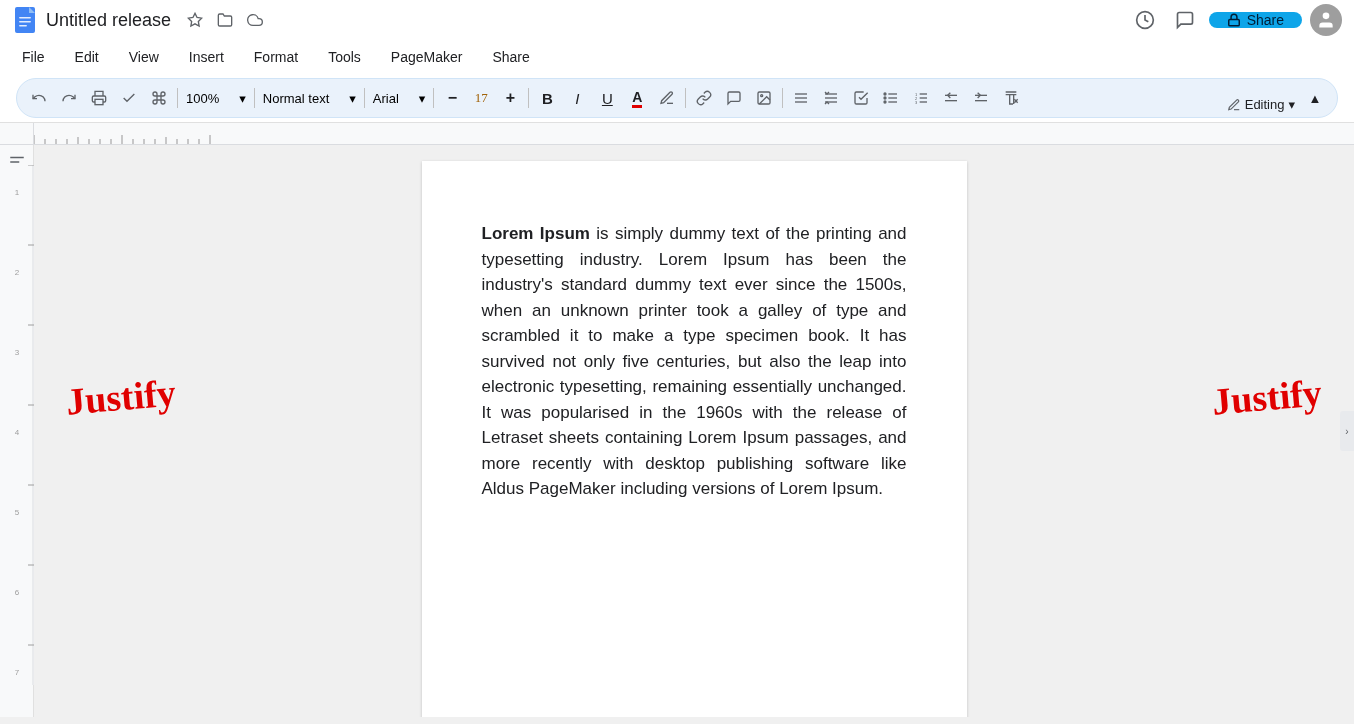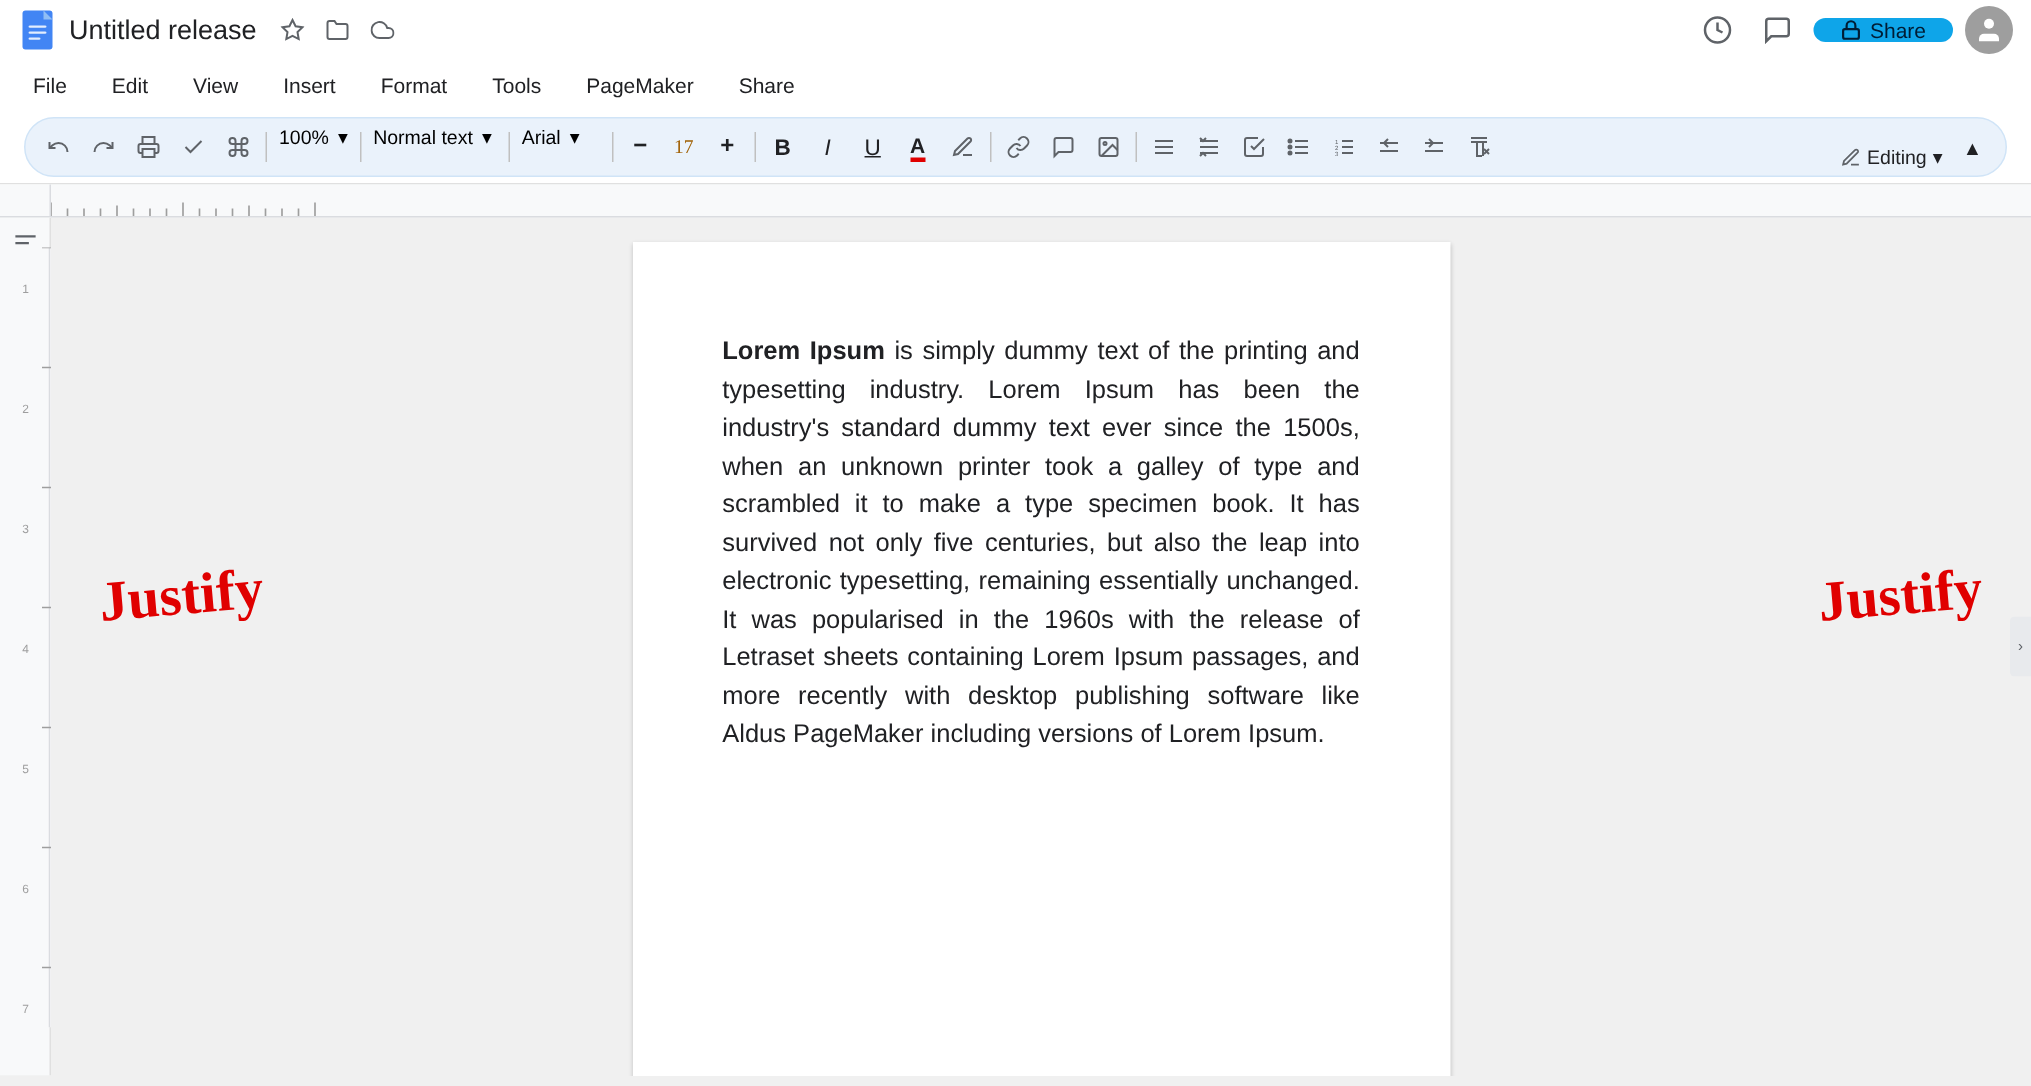--- a/index.html
+++ b/index.html
@@ -133,21 +133,22 @@
       margin: 0 2px;
     }
 
     .toolbar-select {
       height: 28px;
       border: none;
       background: transparent;
       font-size: 13px;
       cursor: pointer;
       display: flex;
-      gap: 6px;
+      align-items: center;
+      gap: 20px;
       padding: 0 4px;
       border-radius: 4px;
     }
 
     .font-size-area {
       display: flex;
       align-items: center;
       gap: 1px;
     }
 

